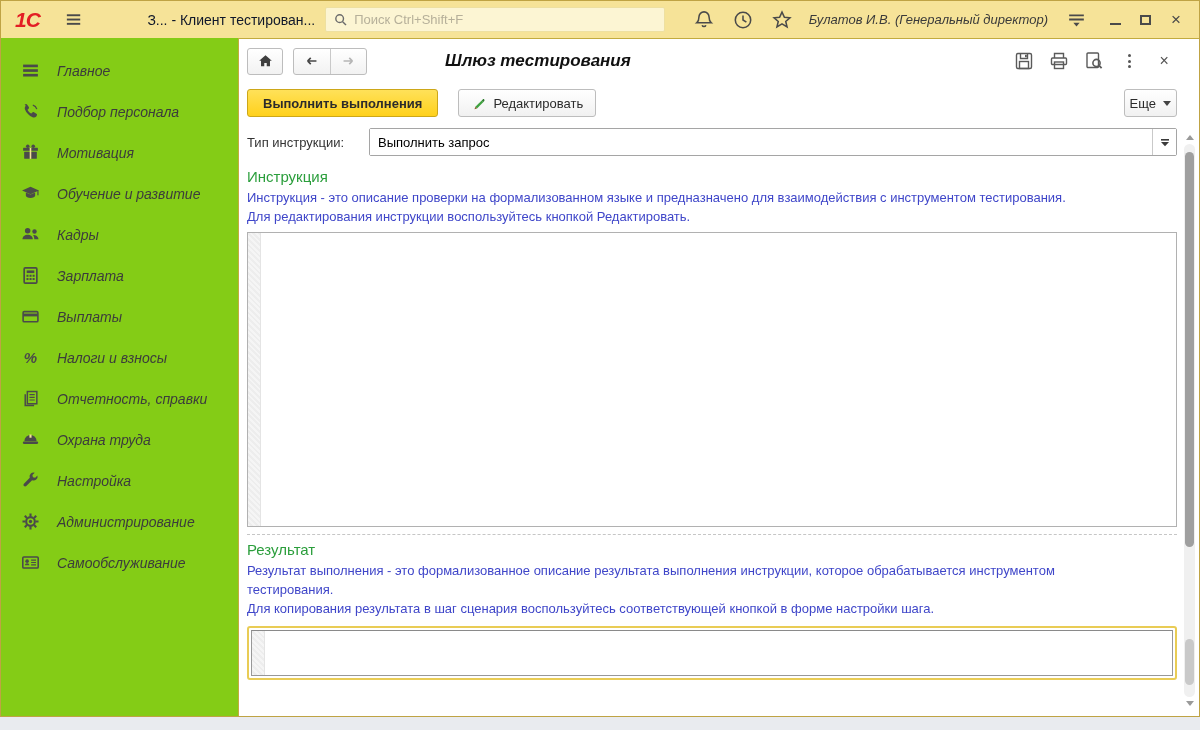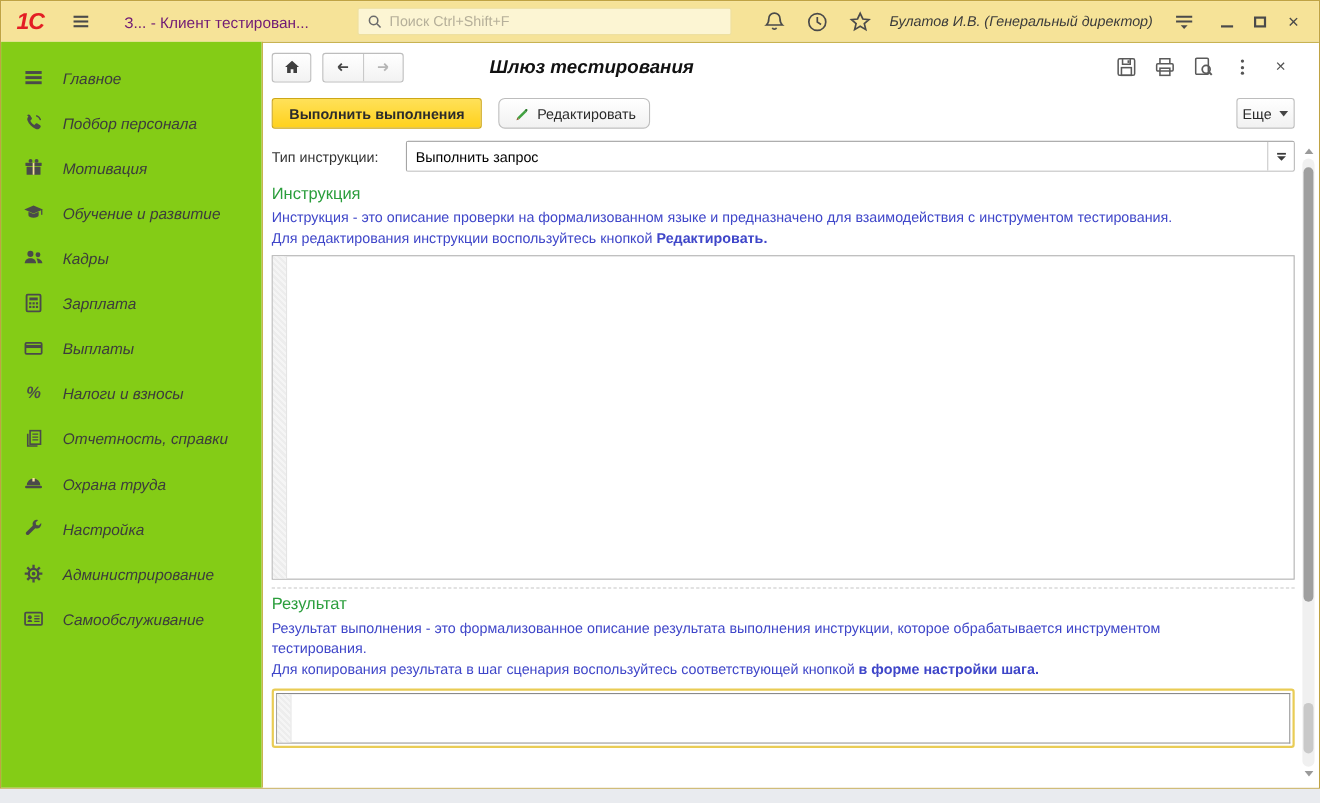--- a/index.html
+++ b/index.html
@@ -5,22 +5,22 @@
   * { box-sizing: border-box; margin: 0; padding: 0; }
   html,body { width:1200px; height:730px; overflow:hidden; background:#e9ebef;
               font-family:"Liberation Sans", sans-serif; }
   .window { position:relative; width:1200px; height:717px; border:1px solid #bfa344;
             background:#fff; }
   
   .titlebar { height:37px; background:#f6e398; display:flex; align-items:center; padding:0 8px; }
   .logo { font-size:21px; font-weight:800; font-style:italic; color:#e31e24; letter-spacing:-1px;
           margin-left:6px; }
   .burger { margin-left:24px; width:20px; height:20px; cursor:pointer; }
-  .win-title { margin-left:30px; font-size:14px; color:#701a75; width:212px; white-space:nowrap;
-               overflow:hidden; }
+  .win-title { margin-left:30px; font-size:14px; color:#0f172a; width:212px; white-space:nowrap;
+               overflow:hidden;text-align:right; }
   .search { margin-left:10px; width:355px; height:25px; background:#fcf5d3; border:1px solid #eee0a0;
             border-radius:2px; display:flex; align-items:center; padding:0 7px; }
   .search input { border:none; outline:none; background:transparent; font-size:13px; color:#444;
                   width:100%; margin-left:6px; font-family:"Liberation Sans",sans-serif; }
   .search input::placeholder { color:#b6b09a; }
   .tb-ico { width:22px; height:22px; cursor:pointer; display:flex; align-items:center; justify-content:center; }
   .tb-group { display:flex; gap:17px; margin-left:28px; align-items:center; }
   .user { margin-left:16px; font-size:13px; color:#3a3a3a; cursor:pointer; white-space:nowrap;font-style:italic; }
   .svc { margin-left:18px; }
   .winbtns { display:flex; gap:0; margin-left:14px; align-items:center; }
@@ -49,37 +49,37 @@
   .hdr-icons { margin-left:auto; display:flex; gap:13px; align-items:center; margin-right:2px; }
   .hdr-ico { width:22px; height:22px; display:flex; align-items:center; justify-content:center; cursor:pointer; }
   .kebab { display:flex; flex-direction:column; gap:2.5px; align-items:center; }
   .kebab i { width:3px; height:3px; background:#555; border-radius:50%; }
   
   .tool-row { margin-top:14px; display:flex; align-items:center; height:28px; }
   .btn { height:28px; border:1px solid #bdbdbd; border-radius:3px; background:linear-gradient(#fff,#f1f1f1);
          font-size:13px; color:#2b2b2b; padding:0 12px; display:flex; align-items:center; gap:7px;
          cursor:pointer; font-family:"Liberation Sans",sans-serif; }
   .btn-primary { background:linear-gradient(#ffe159,#ffd11c); border:1px solid #cda718; font-weight:700; padding:0 15px; }
-  .btn-edit { margin-left:15px;border-radius:6px; }
+  .btn-edit { margin-left:20px; }
   .btn-more { margin-left:auto; padding:0 5px; }
   .caret-down { width:0; height:0; border-left:4px solid transparent; border-right:4px solid transparent;
                 border-top:5px solid #444; margin-top:1px; }
   
   .type-row { margin-top:13px; display:flex; align-items:center; height:24px; }
   .type-label { font-size:13px; color:#333; width:122px; flex:none; }
   .combo { flex:1; height:28px; border:1px solid #a5a5a5; border-radius:2px; display:flex;
            align-items:stretch; background:#fff; }
   .combo input { flex:1; border:none; outline:none; font-size:13px; color:#000; padding:0 8px;
                  font-family:"Liberation Sans",sans-serif; }
   .combo-btn { width:24px; border:none; border-left:1px solid #c9c9c9; background:#fff; display:flex;
                align-items:center; justify-content:center; cursor:pointer; }
   
   .sec-h { margin-top:14px; font-size:15px; font-weight:400; color:#2b9e3c; }
   .note { margin-top:3px; font-size:13px; line-height:19px; color:#3f46c9; max-width:885px; }
-  .note b { font-weight:700; }
+  .note b { font-weight:400; }
   .codebox { margin-top:6px; border:1px solid #b1b1b1; background:#fff; display:flex; }
   .codebox .gutter { width:13px; background:repeating-linear-gradient(45deg,#f5f5f5 0 2px,#ededed 2px 4px);
                      border-right:1px solid #e4e4e4; }
   .codebox .editor-surface { flex:1; outline:none; font-family:"Liberation Mono",monospace; font-size:12px;
                              padding:2px 4px; color:#000; }
   .codebox.instruction { height:295px; }
   .dashed-sep { border:none; border-top:1px dashed #c6c6c6; margin-top:7px; }
   .sec-result .sec-h { margin-top:6px; }
   .focuswrap { margin-top:8px; border:2px solid #e9cc55; border-radius:3px; padding:2px; background:#fff; }
   .codebox.result { height:46px; margin-top:0; border:1px solid #989898; border-top-color:#8a8a8a; }

